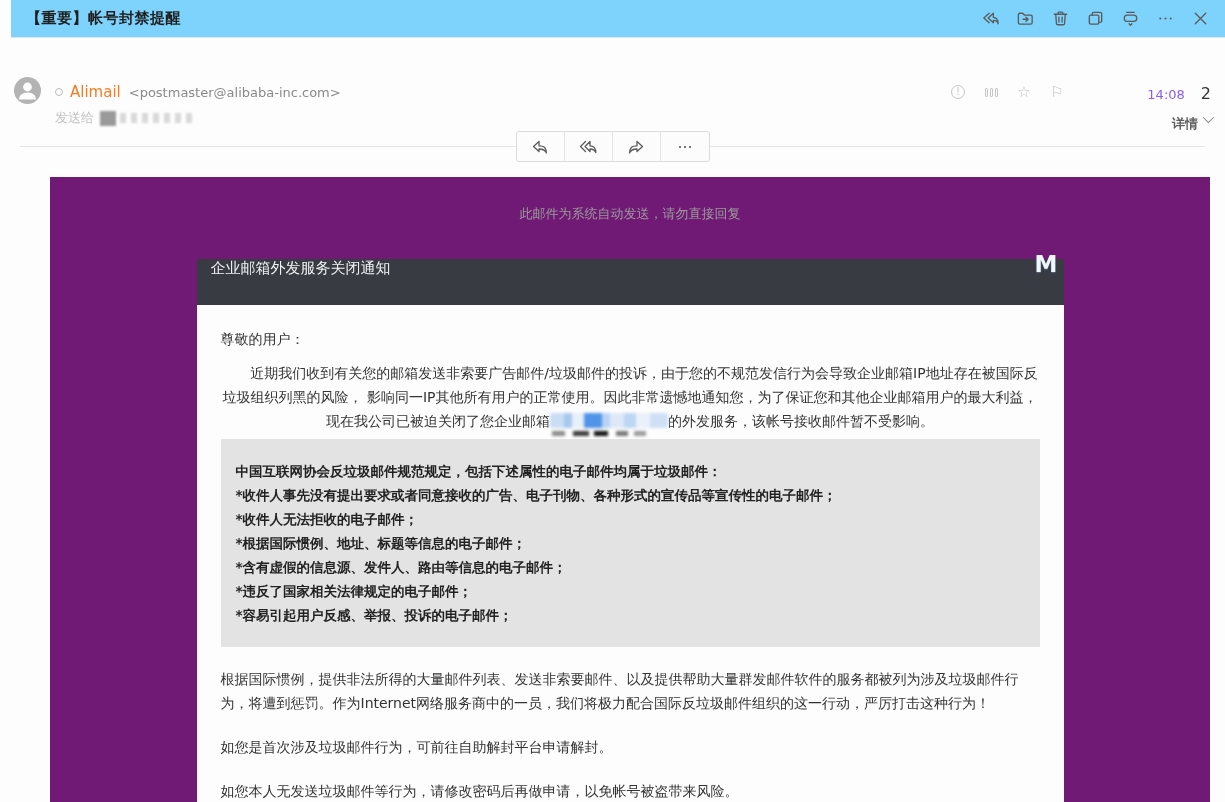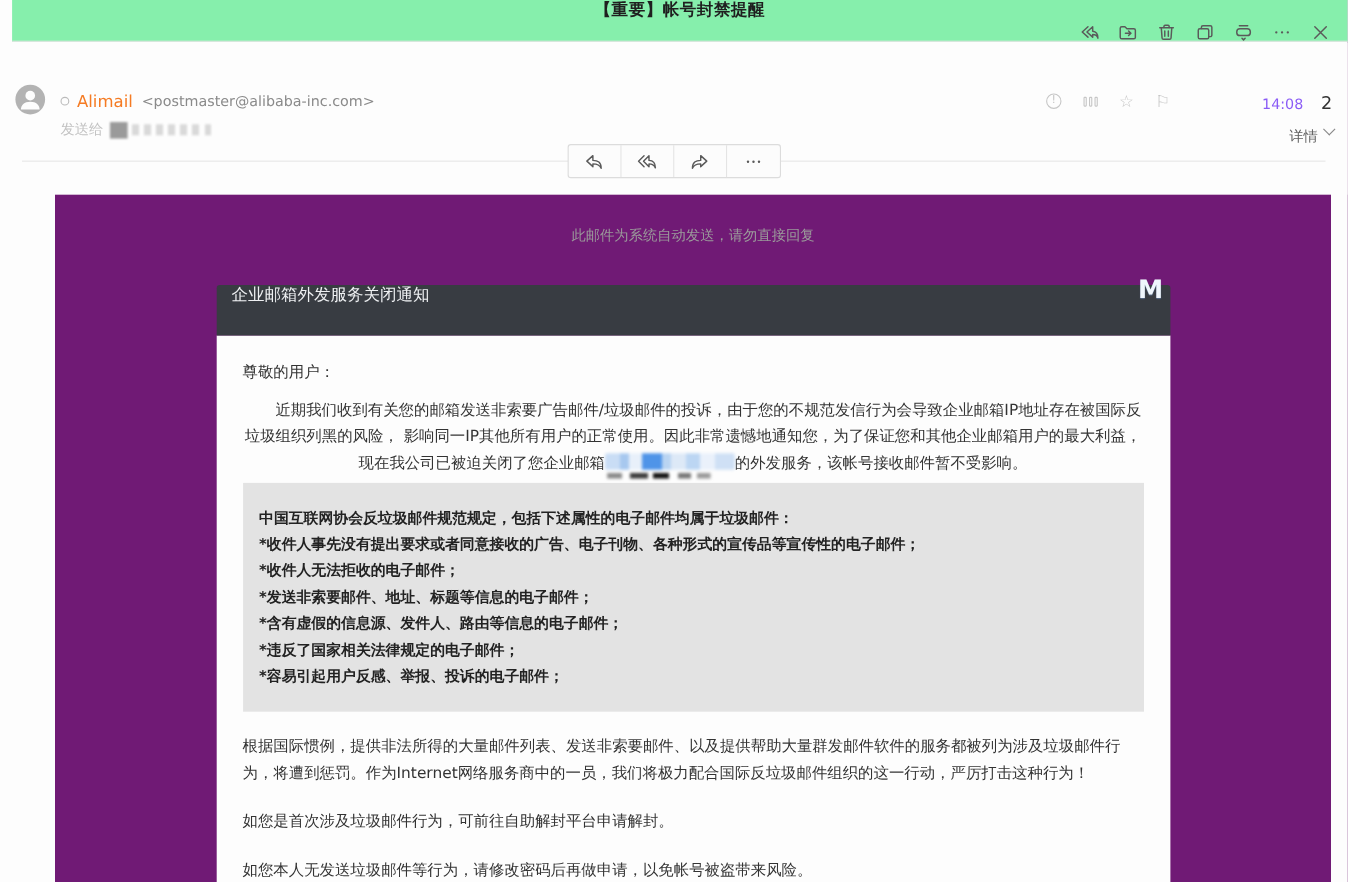--- a/index.html
+++ b/index.html
@@ -1,21 +1,21 @@
 <!DOCTYPE html>
 <html><head>
 <meta charset="utf-8">
 <style>
   * { margin:0; padding:0; box-sizing:border-box; }
   html,body { width:1225px; height:802px; overflow:hidden; background:#fdfdfd;
     font-family:"DejaVu Sans","Liberation Sans",sans-serif; }
 
   
-  .topbar { position:absolute; top:0; left:11px; right:0; height:38px; background:#86efac;
-    border-bottom:1px solid #e4e4e4; display:flex; align-items:center; padding:0 15px;flex-direction:column; }
+  .topbar { position:absolute; top:0; left:11px; right:0; height:38px; background:#7dd3fc;
+    border-bottom:1px solid #e4e4e4; display:flex; align-items:center; padding:0 15px; }
   .topbar-title { font-size:15px; font-weight:bold; color:#1f1f1f; letter-spacing:.5px; }
   .topbar-icons { margin-left:auto; display:flex; align-items:center; gap:15px; }
   .tb-icon { width:20px; height:20px; display:flex; align-items:center; justify-content:center; cursor:pointer; }
   .tb-icon svg { width:19px; height:19px; stroke:#5a5a5a; fill:none; stroke-width:1.4;
     stroke-linecap:round; stroke-linejoin:round; }
 
   
   .msg-header { position:absolute; top:39px; left:0; right:0; height:138px; background:#fdfdfd; }
   .avatar { position:absolute; left:14px; top:38px; width:27px; height:27px; border-radius:50%;
     background:#b3b3b3; overflow:hidden; }
@@ -36,21 +36,21 @@
   .mi { width:16px; height:16px; display:flex; align-items:center; justify-content:center;
     font-size:15px; cursor:pointer; }
   .excl-circle { width:14px; height:14px; border:1px solid #c6c6c6; border-radius:50%;
     font-size:10px; line-height:12px; text-align:center; color:#c6c6c6; }
   .bars { display:flex; gap:2px; align-items:center; }
   .bars span { width:3px; height:9px; border:1px solid #c6c6c6; border-radius:1px; }
   .time-count { position:absolute; top:45px; right:14px; display:flex; align-items:baseline; gap:16px; }
   .msg-time { font-size:13px; color:#8b5cf6; }
   .msg-count { font-size:16px; color:#333; }
   .details-toggle { position:absolute; top:76px; right:14px; font-size:13px; color:#5f5f5f;
-    display:flex; align-items:flex-start; gap:5px; cursor:pointer; }
+    display:flex; align-items:flex-start; gap:5px; cursor:pointer;font-weight:bold; }
   .chev { width:8px; height:8px; border-right:1.5px solid #888; border-bottom:1.5px solid #888;
     transform:rotate(45deg) translateY(-2px); }
 
   
   .reply-divider { position:absolute; top:146px; left:20px; right:20px; border-top:1px solid #e6e6e6; }
   .reply-group { position:absolute; top:131px; left:50%; transform:translateX(-50%);
     display:flex; height:31px; background:#fcfcfc; border:1px solid #dcdcdc; border-radius:3px; }
   .reply-btn { width:48px; display:flex; align-items:center; justify-content:center;
     border-right:1px solid #e4e4e4; cursor:pointer; }
   .reply-btn:last-child { border-right:none; }
@@ -217,21 +217,21 @@
     <div class="card-body">
       <div class="salutation">尊敬的用户：</div>
       <div class="para1">
         <span>近期我们收到有关您的邮箱发送非索要广告邮件/垃圾邮件的投诉，由于您的不规范发信行为会导致企业邮箱IP地址存在被国际反垃圾组织列黑的风险， 影响同一IP其他所有用户的正常使用。因此非常遗憾地通知您，为了保证您和其他企业邮箱用户的最大利益，现在我公司已被迫关闭了您企业邮箱</span><span class="redacted-email"></span><span>的外发服务，该帐号接收邮件暂不受影响。</span>
       </div>
 
       <div class="rules-box">
         <div>中国互联网协会反垃圾邮件规范规定，包括下述属性的电子邮件均属于垃圾邮件：</div>
         <div>*收件人事先没有提出要求或者同意接收的广告、电子刊物、各种形式的宣传品等宣传性的电子邮件；</div>
         <div>*收件人无法拒收的电子邮件；</div>
-        <div>*发送非索要邮件、地址、标题等信息的电子邮件；</div>
+        <div>*根据国际惯例、地址、标题等信息的电子邮件；</div>
         <div>*含有虚假的信息源、发件人、路由等信息的电子邮件；</div>
         <div>*违反了国家相关法律规定的电子邮件；</div>
         <div>*容易引起用户反感、举报、投诉的电子邮件；</div>
       </div>
 
       <div class="para2">根据国际惯例，提供非法所得的大量邮件列表、发送非索要邮件、以及提供帮助大量群发邮件软件的服务都被列为涉及垃圾邮件行为，将遭到惩罚。作为Internet网络服务商中的一员，我们将极力配合国际反垃圾邮件组织的这一行动，严厉打击这种行为！</div>
       <div class="para3">如您是首次涉及垃圾邮件行为，可前往自助解封平台申请解封。</div>
       <div class="para4">如您本人无发送垃圾邮件等行为，请修改密码后再做申请，以免帐号被盗带来风险。</div>
     </div>
   </div>

